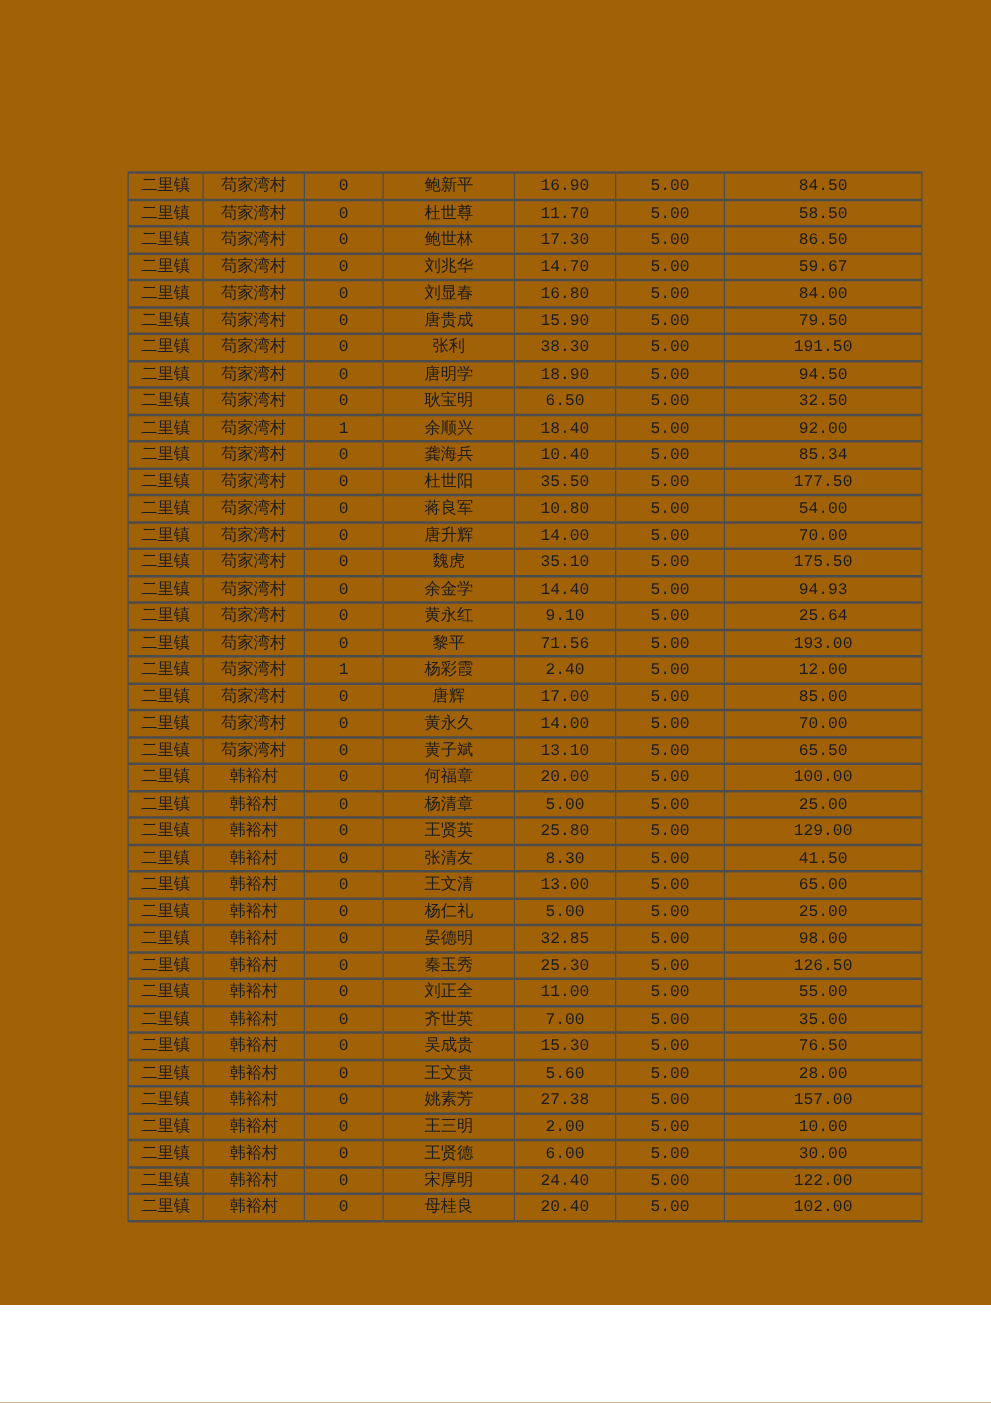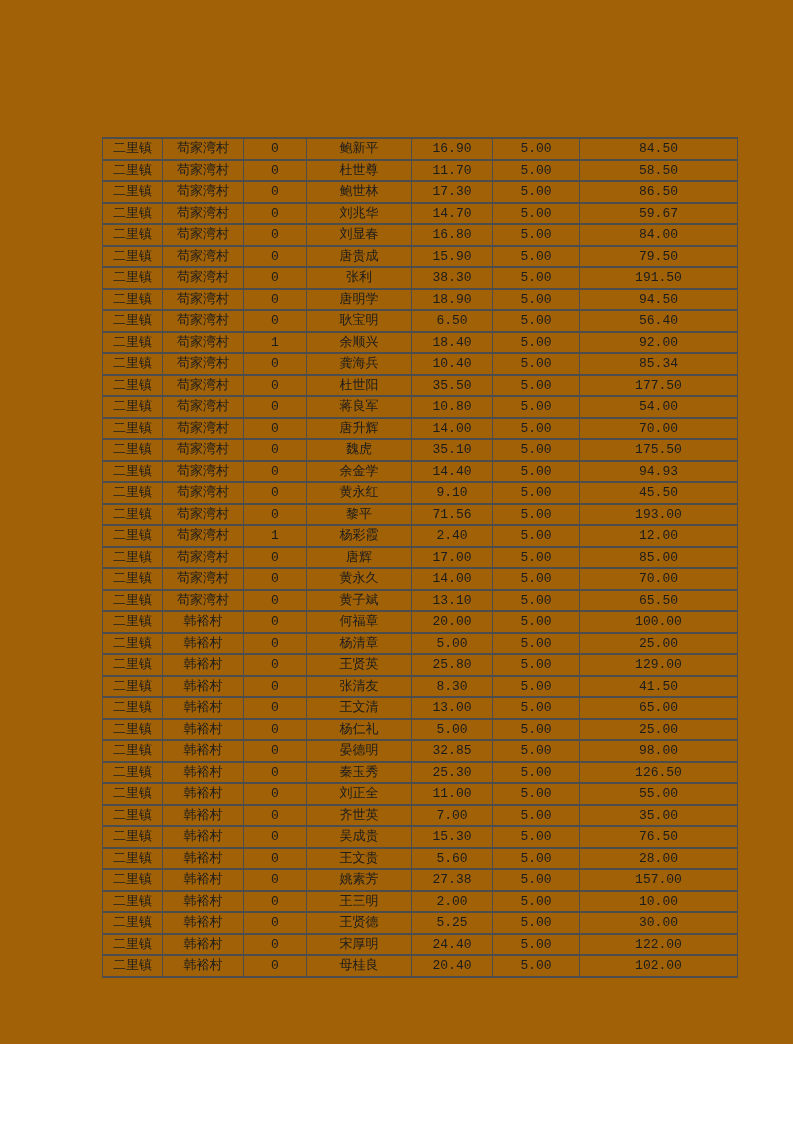--- a/index.html
+++ b/index.html
@@ -133,21 +133,21 @@
           <td>5.00</td>
           <td>94.50</td>
         </tr>
         <tr>
           <td>二里镇</td>
           <td>苟家湾村</td>
           <td>0</td>
           <td>耿宝明</td>
           <td>6.50</td>
           <td>5.00</td>
-          <td>56.40</td>
+          <td>32.50</td>
         </tr>
         <tr>
           <td>二里镇</td>
           <td>苟家湾村</td>
           <td>1</td>
           <td>余顺兴</td>
           <td>18.40</td>
           <td>5.00</td>
           <td>92.00</td>
         </tr>
@@ -205,21 +205,21 @@
           <td>5.00</td>
           <td>94.93</td>
         </tr>
         <tr>
           <td>二里镇</td>
           <td>苟家湾村</td>
           <td>0</td>
           <td>黄永红</td>
           <td>9.10</td>
           <td>5.00</td>
-          <td>45.50</td>
+          <td>25.64</td>
         </tr>
         <tr>
           <td>二里镇</td>
           <td>苟家湾村</td>
           <td>0</td>
           <td>黎平</td>
           <td>71.56</td>
           <td>5.00</td>
           <td>193.00</td>
         </tr>
@@ -383,21 +383,21 @@
           <td>王三明</td>
           <td>2.00</td>
           <td>5.00</td>
           <td>10.00</td>
         </tr>
         <tr>
           <td>二里镇</td>
           <td>韩裕村</td>
           <td>0</td>
           <td>王贤德</td>
-          <td>5.25</td>
+          <td>6.00</td>
           <td>5.00</td>
           <td>30.00</td>
         </tr>
         <tr>
           <td>二里镇</td>
           <td>韩裕村</td>
           <td>0</td>
           <td>宋厚明</td>
           <td>24.40</td>
           <td>5.00</td>

